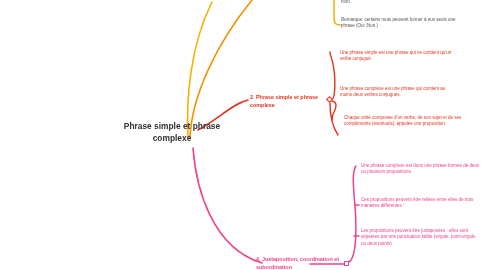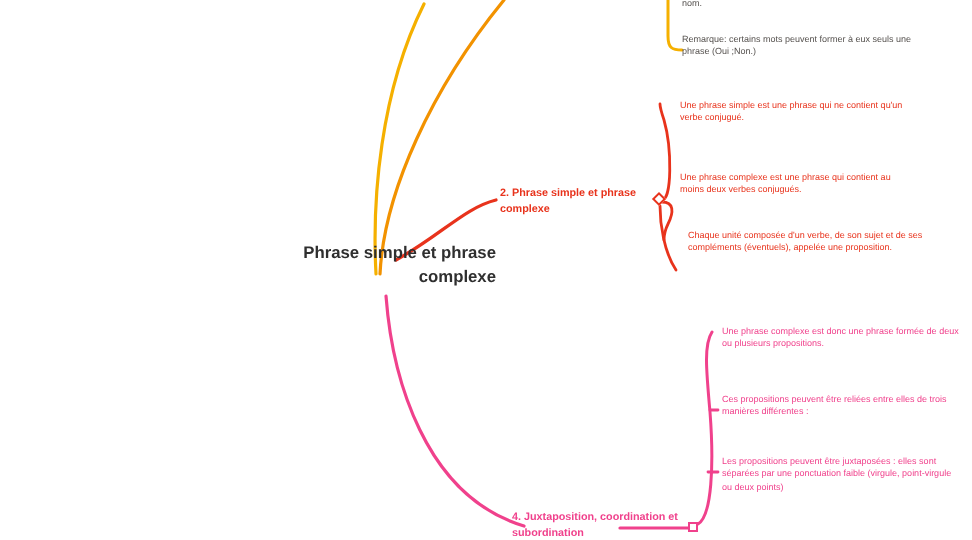--- a/index.html
+++ b/index.html
@@ -6,22 +6,22 @@
   body{width:486px;height:270px;overflow:hidden;
        font-family:"Liberation Sans","DejaVu Sans",sans-serif;
        color:#3b3b3b;}
   #canvas{position:relative;width:486px;height:270px;}
   #wires{position:absolute;left:0;top:0;width:486px;height:270px;}
 
   .node-text{position:absolute;white-space:pre-wrap;}
 
   
   .root{
-    left:128px;top:120px;width:120px;
-    text-align:right;
+    left:112px;top:120px;width:120px;
+    text-align:center;
     font-size:8.4px;line-height:12px;font-weight:bold;color:#2f2f2f;
   }
 
   
   .topic{
     font-size:5.4px;line-height:7.5px;font-weight:bold;
   }
   .topic.red{color:#e8331c;}
   .topic.pink{color:#f0418c;}
 

